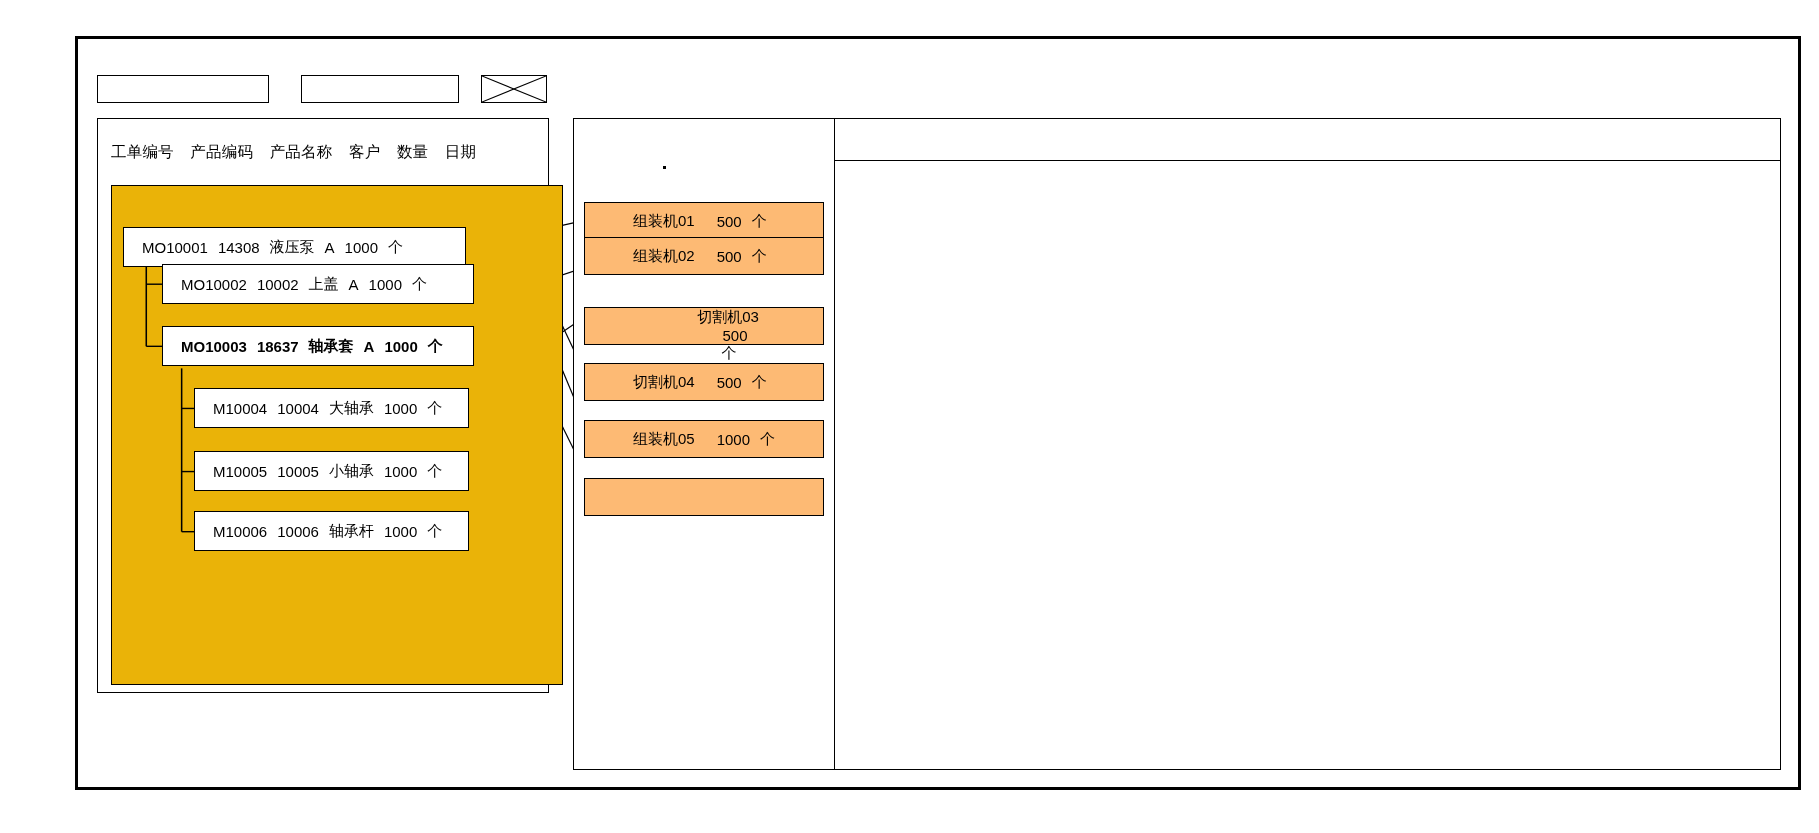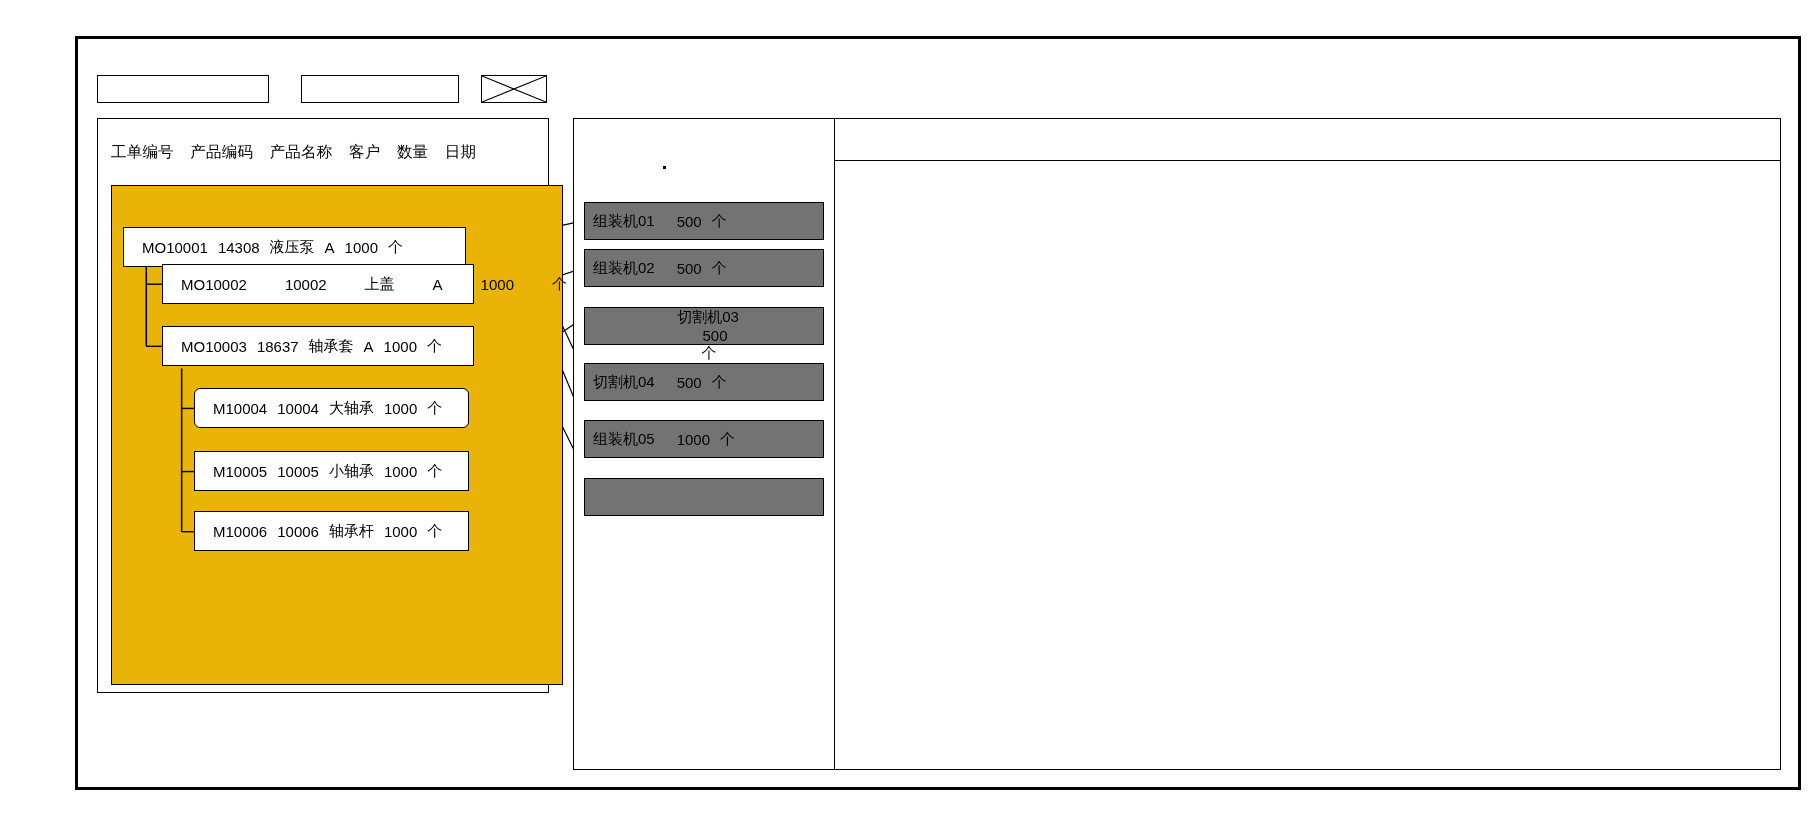--- a/index.html
+++ b/index.html
@@ -137,26 +137,27 @@
     height: 3px;
     background: #000000;
   }
   .machine-box {
     position: absolute;
     left: 10px;
     width: 240px;
     height: 38px;
     border: 1.6px solid #000000;
     box-sizing: border-box;
-    background: #737373;
+    background: #fdba74;
     display: flex;
     align-items: center;
     font-size: 15px;
     color: #000000;
     white-space: nowrap;
+    padding-left: 40px;
   }
   .machine-box .m-name { padding-left: 8px; }
   .machine-box .m-qty { padding-left: 22px; }
   .machine-box .m-unit { padding-left: 10px; }
 
   
   .panel-right {
     position: absolute;
     left: 738px;
     top: 0;
@@ -243,39 +244,39 @@
 
           <div class="tree-node" style="left:11px; top:41px; width:343px; height:40px;">
             <span class="cell pad">MO10001</span>
             <span class="cell">14308</span>
             <span class="cell">液压泵</span>
             <span class="cell">A</span>
             <span class="cell">1000</span>
             <span class="cell">个</span>
           </div>
 
-          <div class="tree-node" style="left:50px; top:78px; width:312px; height:40px;gap:28px;">
+          <div class="tree-node" style="left:50px; top:78px; width:312px; height:40px;">
             <span class="cell pad">MO10002</span>
             <span class="cell">10002</span>
             <span class="cell">上盖</span>
             <span class="cell">A</span>
             <span class="cell">1000</span>
             <span class="cell">个</span>
           </div>
 
-          <div class="tree-node" style="left:50px; top:140px; width:312px; height:40px;">
+          <div class="tree-node" style="left:50px; top:140px; width:312px; height:40px;font-weight:bold;">
             <span class="cell pad">MO10003</span>
             <span class="cell">18637</span>
             <span class="cell">轴承套</span>
             <span class="cell">A</span>
             <span class="cell">1000</span>
             <span class="cell">个</span>
           </div>
 
-          <div class="tree-node" style="left:82px; top:202px; width:275px; height:40px;border-radius:6px;">
+          <div class="tree-node" style="left:82px; top:202px; width:275px; height:40px;">
             <span class="cell pad">M10004</span>
             <span class="cell">10004</span>
             <span class="cell">大轴承</span>
             <span class="cell">1000</span>
             <span class="cell">个</span>
           </div>
 
           <div class="tree-node" style="left:82px; top:265px; width:275px; height:40px;">
             <span class="cell pad">M10005</span>
             <span class="cell">10005</span>
@@ -298,21 +299,21 @@
       <div class="panel-mid">
 
         <div class="mid-dot"></div>
 
         <div class="machine-box" style="top:83px;">
           <span class="m-name">组装机01</span>
           <span class="m-qty">500</span>
           <span class="m-unit">个</span>
         </div>
 
-        <div class="machine-box" style="top:130px;">
+        <div class="machine-box" style="top:118px;">
           <span class="m-name">组装机02</span>
           <span class="m-qty">500</span>
           <span class="m-unit">个</span>
         </div>
 
         <div class="machine-box" style="top:188px;flex-direction:column;">
           <span class="m-name">切割机03</span>
           <span class="m-qty">500</span>
           <span class="m-unit">个</span>
         </div>

